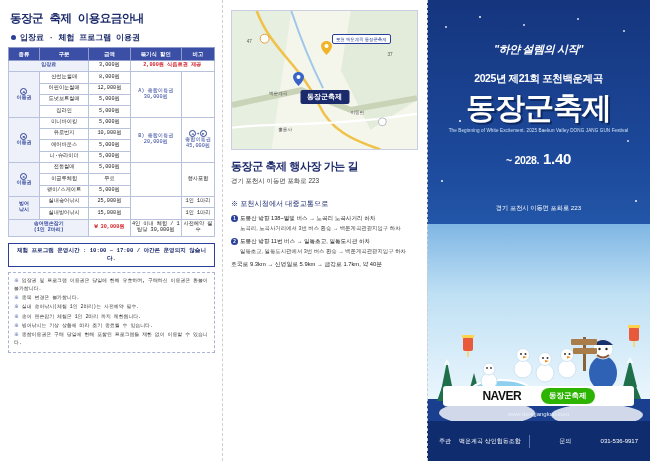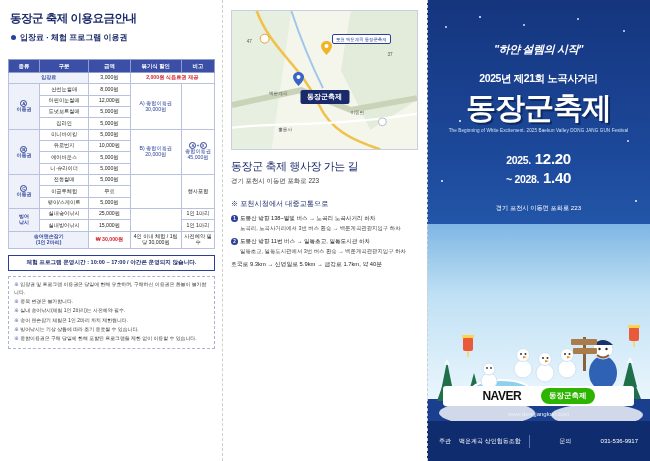--- a/index.html
+++ b/index.html
@@ -15,29 +15,30 @@
     background: #ffffff;
     display: flex;
   }
 
   
   .panel-left {
     width: 222px; height: 461px;
     background: #ffffff;
     padding: 8px 7px 6px 8px;
     position: relative;
+    font-family: Liberation Mono, monospace;
   }
   .left-title {
     font-size: 11.5px; font-weight: bold; color: #1b2a6b;
     letter-spacing: -0.5px;
     padding: 3px 0 5px 2px;
   }
   .left-sub {
     font-size: 8px; font-weight: bold; color: #1b2a6b;
-    padding: 1px 0 16px 3px;
+    padding: 1px 0 4px 3px;
   }
   .left-sub .dot {
     display: inline-block; width: 5px; height: 5px;
     background: #2a3f99; border-radius: 50%;
     margin-right: 4px; vertical-align: middle;
   }
   table.price {
     width: 100%; border-collapse: collapse;
     font-size: 5.2px; color: #222;
     table-layout: fixed;
@@ -113,21 +114,21 @@
     color: #2a3f99; font-size: 4.4px;
     padding: 1.5px 3px; border-radius: 2px;
     white-space: nowrap;
   }
   .pin {
     position: absolute;
     width: 11px; height: 14px;
   }
   .mid-title {
     margin-top: 9px;
-    font-size: 11px; font-weight: normal; color: #1b2a6b;
+    font-size: 11px; font-weight: bold; color: #1b2a6b;
     letter-spacing: -0.4px;
   }
   .mid-addr {
     margin-top: 3px;
     font-size: 6.4px; color: #333;
   }
   .sec-head {
     margin-top: 13px;
     font-size: 7.2px; font-weight: normal; color: #1b2a6b;
   }
@@ -430,29 +431,25 @@
     <div class="star" style="left:52px;  top:16px; width:1.5px;height:1.5px;"></div>
     <div class="star" style="left:96px;  top:24px; width:2px; height:2px;"></div>
     <div class="star" style="left:150px; top:18px; width:2px; height:2px;"></div>
     <div class="star" style="left:196px; top:30px; width:2px; height:2px;"></div>
     <div class="star" style="left:32px;  top:120px;width:1.5px;height:1.5px;"></div>
     <div class="star" style="left:200px; top:140px;width:2px; height:2px;"></div>
     <div class="star" style="left:14px;  top:180px;width:1.5px;height:1.5px;"></div>
     <div class="star" style="left:208px; top:200px;width:1.5px;height:1.5px;"></div>
 
     <div class="kicker">"하얀 설렘의 시작"</div>
-    <div class="subtitle">2025년 제21회 노곡사거리</div>
+    <div class="subtitle">2025년 제21회 포천백운계곡</div>
     <div class="bigtitle">동장군축제</div>
     <div class="engline">The Beginning of White Excitement. 2025 Baekun Valley DONG JANG GUN Festival</div>
 
     <div class="dates">
-      <div class="row">
-        <span class="yr">2025.</span>
-        <span>12.20</span>
-      </div>
       <div class="row">
         <span class="yr">~ 2028.</span>
         <span>1.40</span>
       </div>
     </div>
 
     <div class="poster-addr">경기 포천시 이동면 포화로 223</div>
 
     <div class="snowfield"></div>
 

